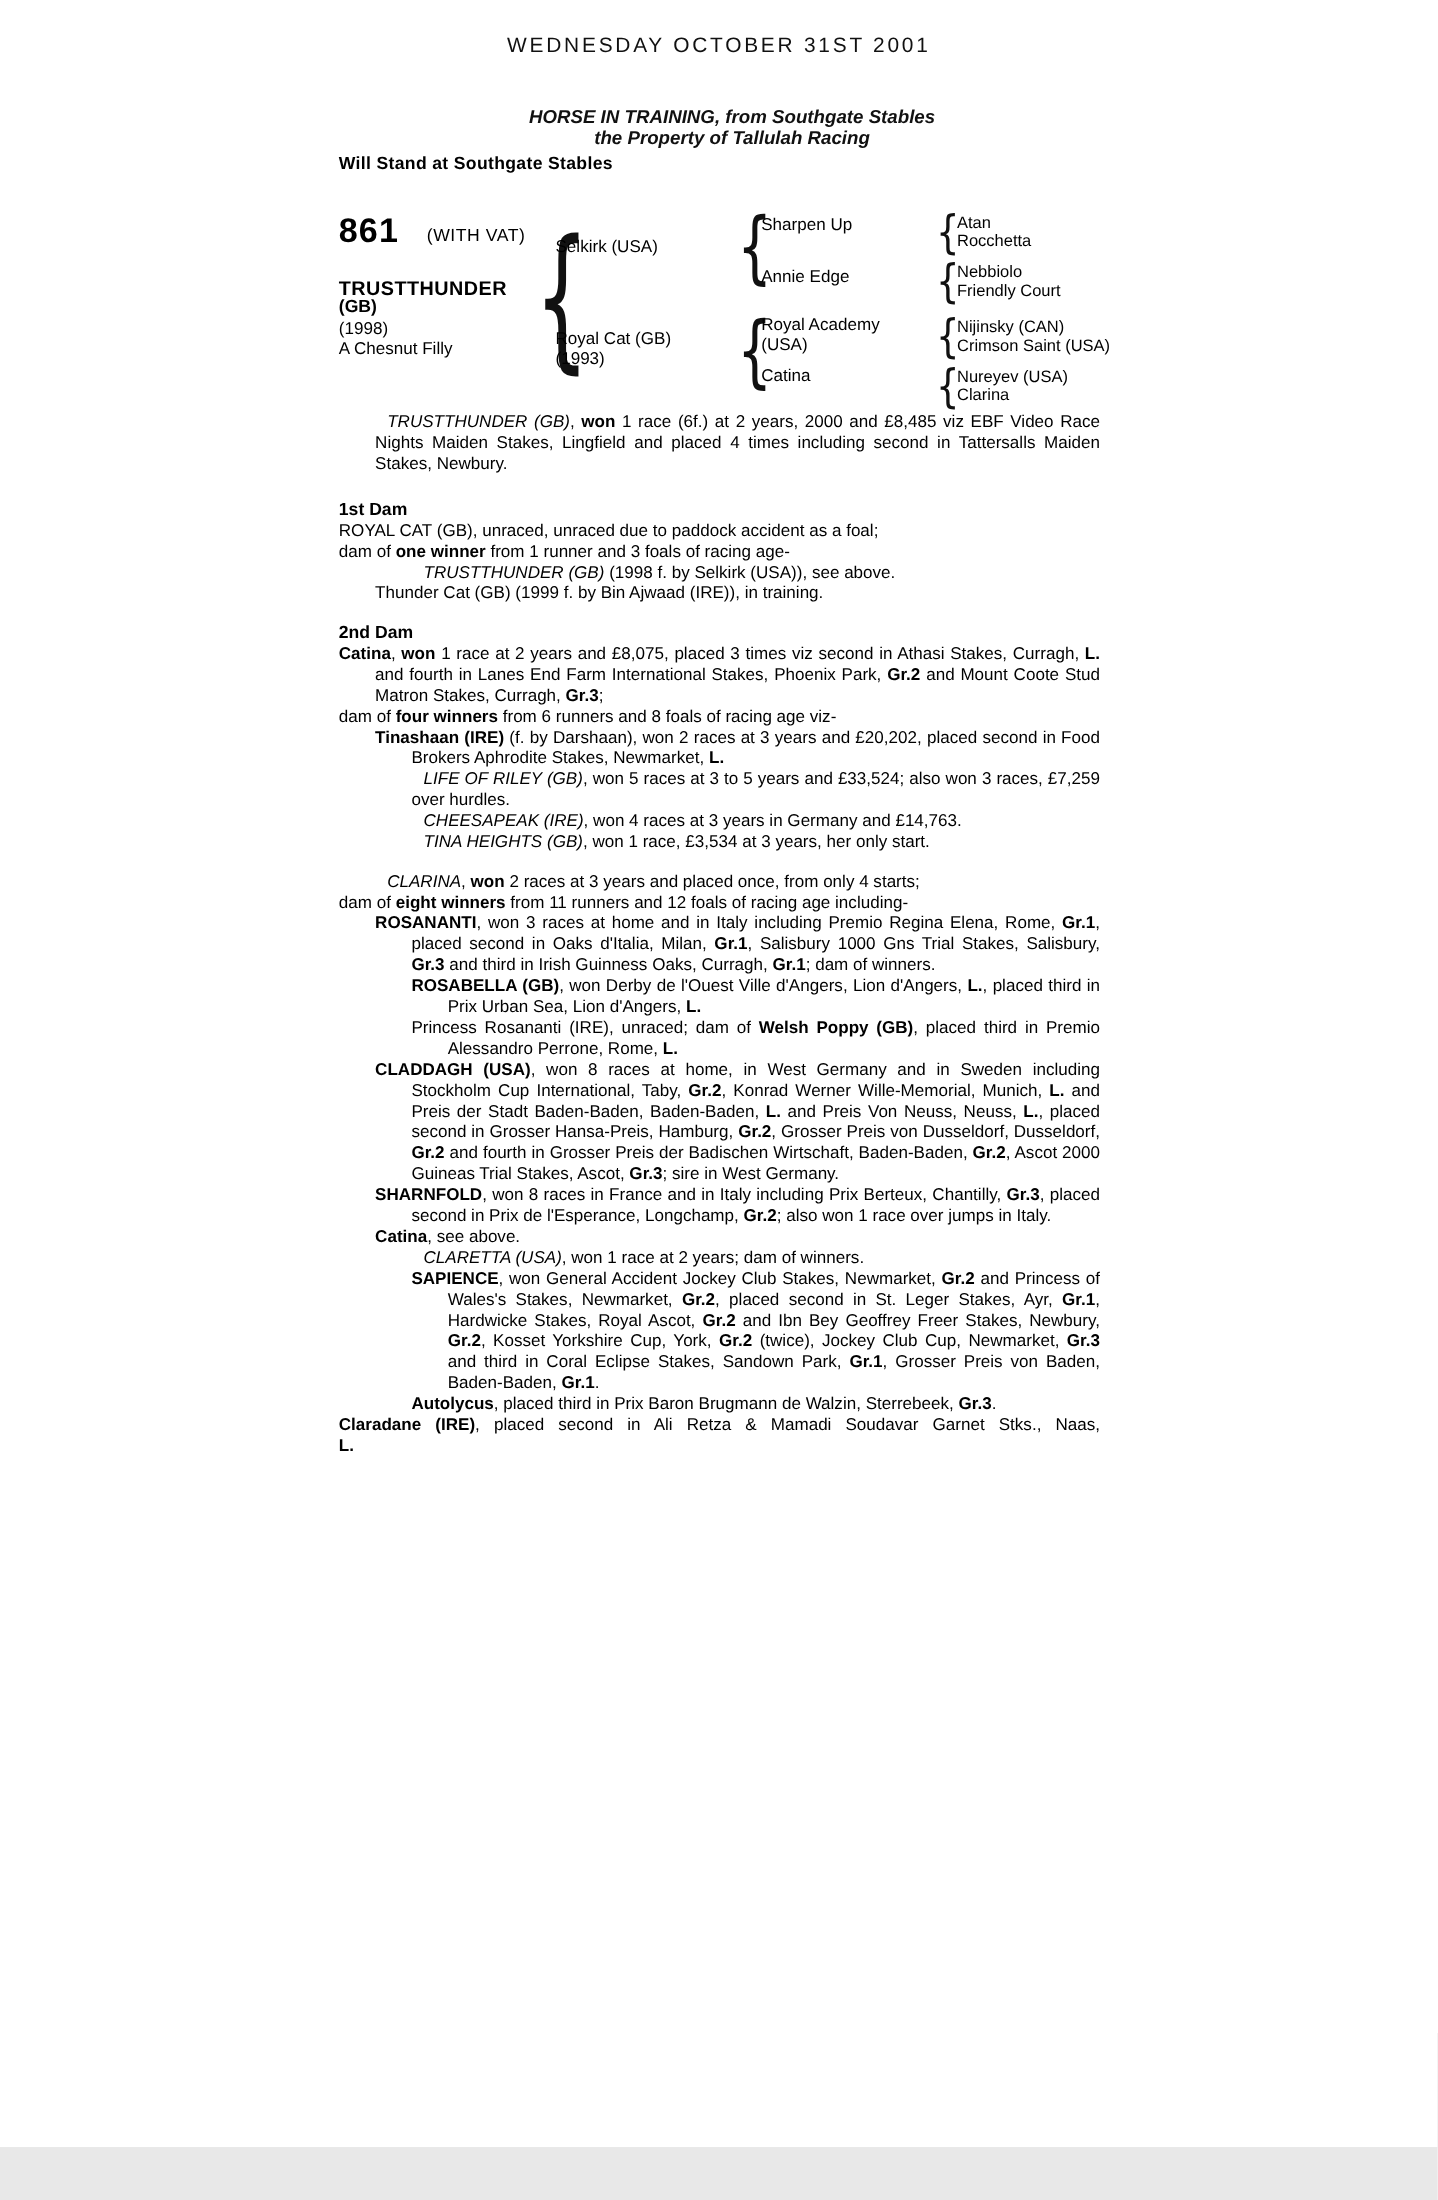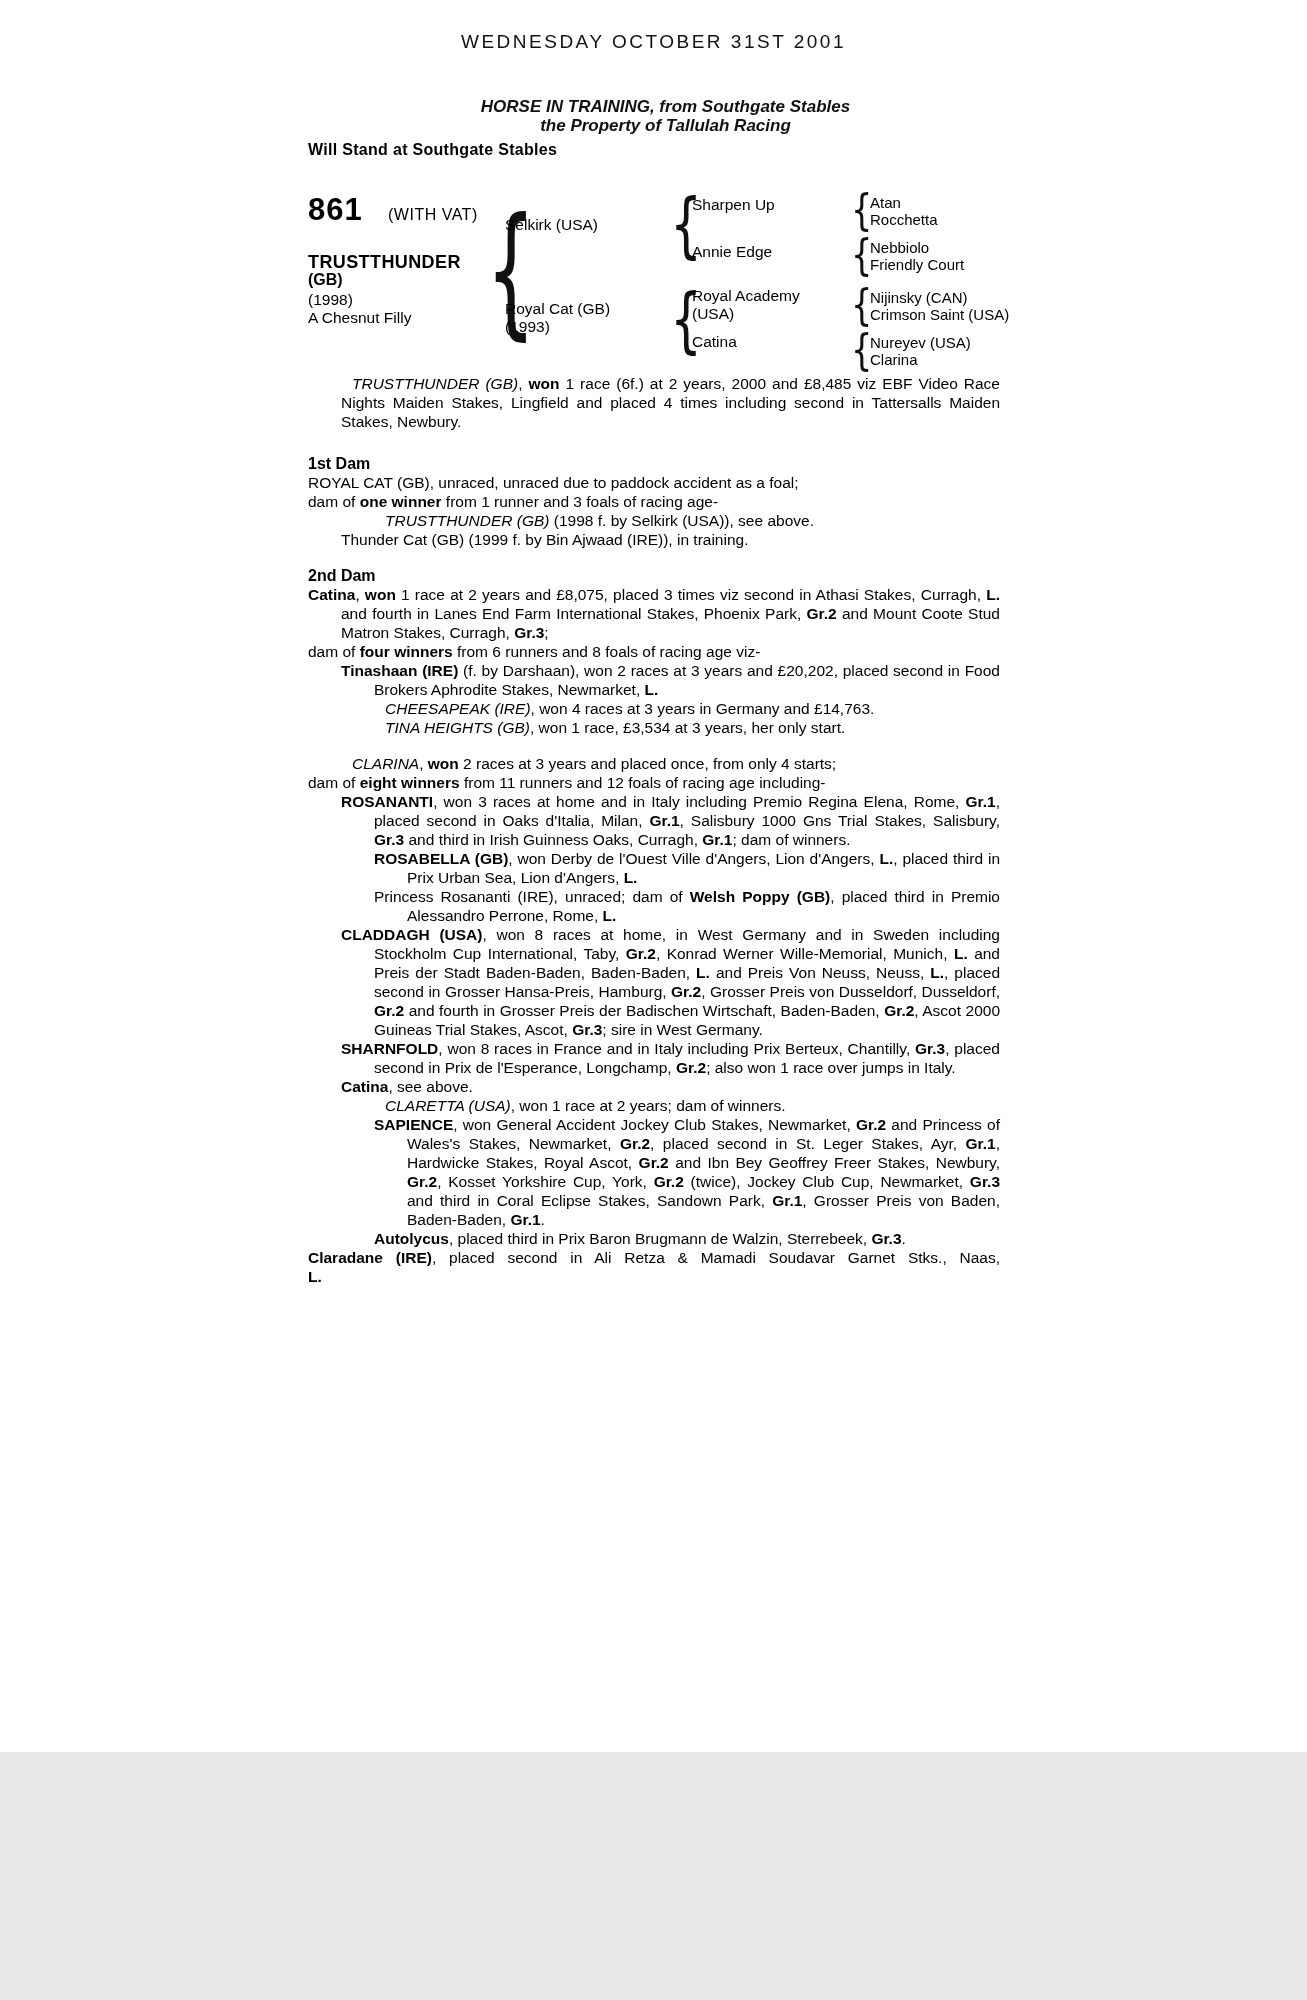--- a/index.html
+++ b/index.html
@@ -1,17 +1,17 @@
 <!DOCTYPE html>
 <html><head>
 <meta charset="utf-8">
 <style>
   html,body{margin:0;padding:0;background:#e8e8e8;}
   .page{
-    position:relative;width:1307px;height:1752px;background:#ffffff;color:#000;
+    position:relative;width:1307px;height:1952px;background:#ffffff;color:#000;
     font-family:"Liberation Sans","DejaVu Sans",sans-serif;overflow:hidden;
   }
   
   .date{position:absolute;top:31px;left:0;width:100%;text-align:center;
         font-size:19px;letter-spacing:2.5px;color:#111;}
   .consign{position:absolute;top:97px;left:0;width:100%;text-align:center;
         font-style:italic;font-weight:bold;font-size:17px;line-height:19px;color:#111;margin-left:12px;}
   .stand{position:absolute;left:308px;top:141px;font-weight:bold;font-size:16px;letter-spacing:.3px;}
   
   .lot-no{position:absolute;left:308px;top:192px;font-size:31px;font-weight:bold;letter-spacing:1px;}
@@ -123,20 +123,21 @@
           <div class="para ind1"><span>Thunder Cat (GB) (1999 f. by Bin Ajwaad (IRE)), in training.</span></div>
         </div>
     </section>
 
     <section class="dam-section">
       <h4 class="dam-heading">2nd Dam</h4>
       <div>
           <div class="para"><span class="bold">Catina</span><span>, </span><span class="bold">won</span><span> 1 race at 2 years and £8,075, placed 3 times viz second in Athasi Stakes, Curragh, </span><span class="bold">L.</span><span> and fourth in Lanes End Farm International Stakes, Phoenix Park, </span><span class="bold">Gr.2</span><span> and Mount Coote Stud Matron Stakes, Curragh, </span><span class="bold">Gr.3</span><span>;</span></div>
           <div class="para"><span>dam of </span><span class="bold">four winners</span><span> from 6 runners and 8 foals of racing age viz-</span></div>
           <div class="para ind1"><span class="bold">Tinashaan (IRE)</span><span> (f. by Darshaan), won 2 races at 3 years and £20,202, placed second in Food Brokers Aphrodite Stakes, Newmarket, </span><span class="bold">L.</span></div>
+          <div class="para ind1"><span class="ital">LIFE OF RILEY (GB)</span><span>, won 5 races at 3 to 5 years and £33,524; also won 3 races, £7,259 over hurdles.</span></div>
           <div class="para ind1"><span class="ital">CHEESAPEAK (IRE)</span><span>, won 4 races at 3 years in Germany and £14,763.</span></div>
           <div class="para ind1"><span class="ital">TINA HEIGHTS (GB)</span><span>, won 1 race, £3,534 at 3 years, her only start.</span></div>
         </div>
     </section>
 
     <section class="dam-section">
       <div>
           <div class="para"><span class="ital">CLARINA</span><span>, </span><span class="bold">won</span><span> 2 races at 3 years and placed once, from only 4 starts;</span></div>
           <div class="para"><span>dam of </span><span class="bold">eight winners</span><span> from 11 runners and 12 foals of racing age including-</span></div>
           <div class="para ind1"><span class="bold">ROSANANTI</span><span>, won 3 races at home and in Italy including Premio Regina Elena, Rome, </span><span class="bold">Gr.1</span><span>, placed second in Oaks d'Italia, Milan, </span><span class="bold">Gr.1</span><span>, Salisbury 1000 Gns Trial Stakes, Salisbury, </span><span class="bold">Gr.3</span><span> and third in Irish Guinness Oaks, Curragh, </span><span class="bold">Gr.1</span><span>; dam of winners.</span></div>

